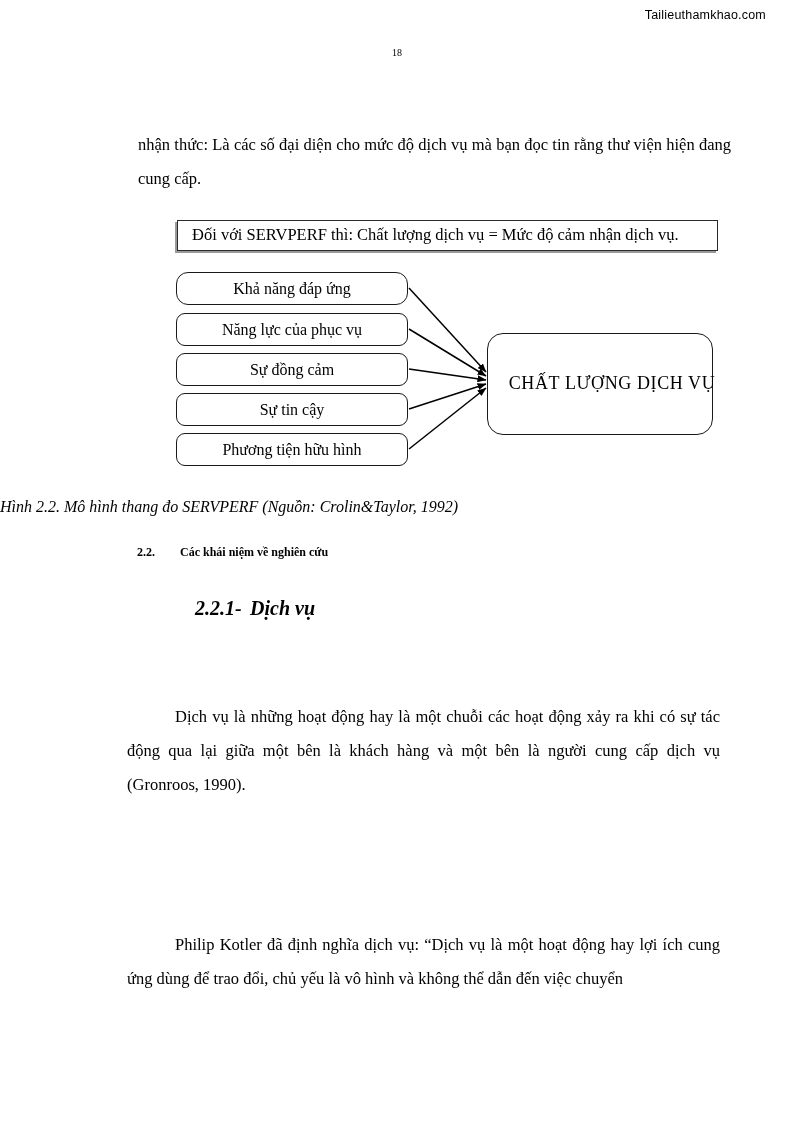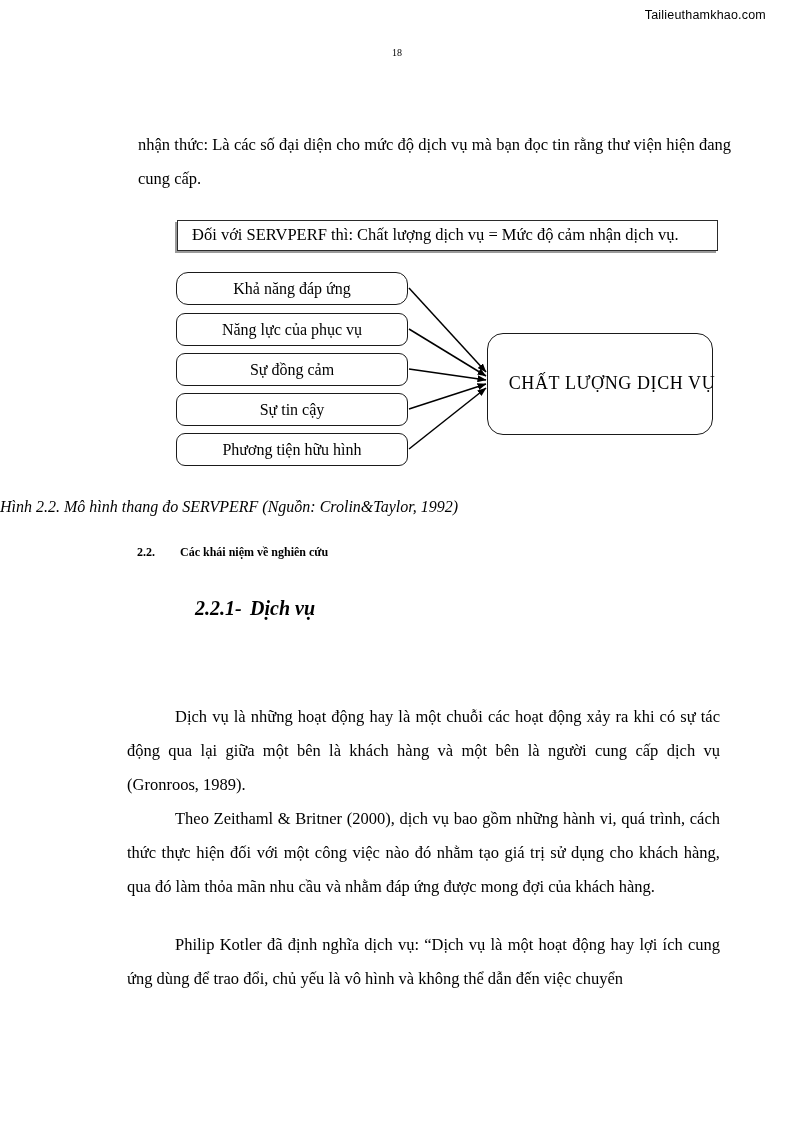--- a/index.html
+++ b/index.html
@@ -202,19 +202,18 @@
 
   <div class="heading-2">
     <span class="num">2.2.</span><span>Các khái niệm về nghiên cứu</span>
   </div>
 
   <div class="heading-3">
     <span class="num">2.2.1-</span><span>Dịch vụ</span>
   </div>
 
 
-  <div class="body-text para-3 indent">Dịch vụ là những hoạt động hay là một chuỗi các hoạt động xảy ra khi có sự tác động qua lại giữa một bên là khách hàng và một bên là người cung cấp dịch vụ (Gronroos, 1989).</div>
-
-  <div class="body-text para-4 indent">Theo Zeithaml &amp; Britner (2000), dịch vụ bao gồm những hành vi, quá trình, cách thức thực hiện đối với một công việc nào đó nhằm tạo giá trị sử dụng cho khách hàng, qua đó làm thỏa mãn nhu cầu và nhằm đáp ứng được mong đợi của khách hàng.</div>
+  <div class="body-text para-3 indent">Dịch vụ là những hoạt động hay là một chuỗi các hoạt động xảy ra khi có sự tác động qua lại giữa một bên là khách hàng và một bên là người cung cấp dịch vụ (Gronroos, 1990).</div>
+
 
   <div class="body-text para-5 indent">Philip Kotler đã định nghĩa dịch vụ: “Dịch vụ là một hoạt động hay lợi ích cung ứng dùng để trao đổi, chủ yếu là vô hình và không thể dẫn đến việc chuyển</div>
 
 </div>
 
 </body></html>

